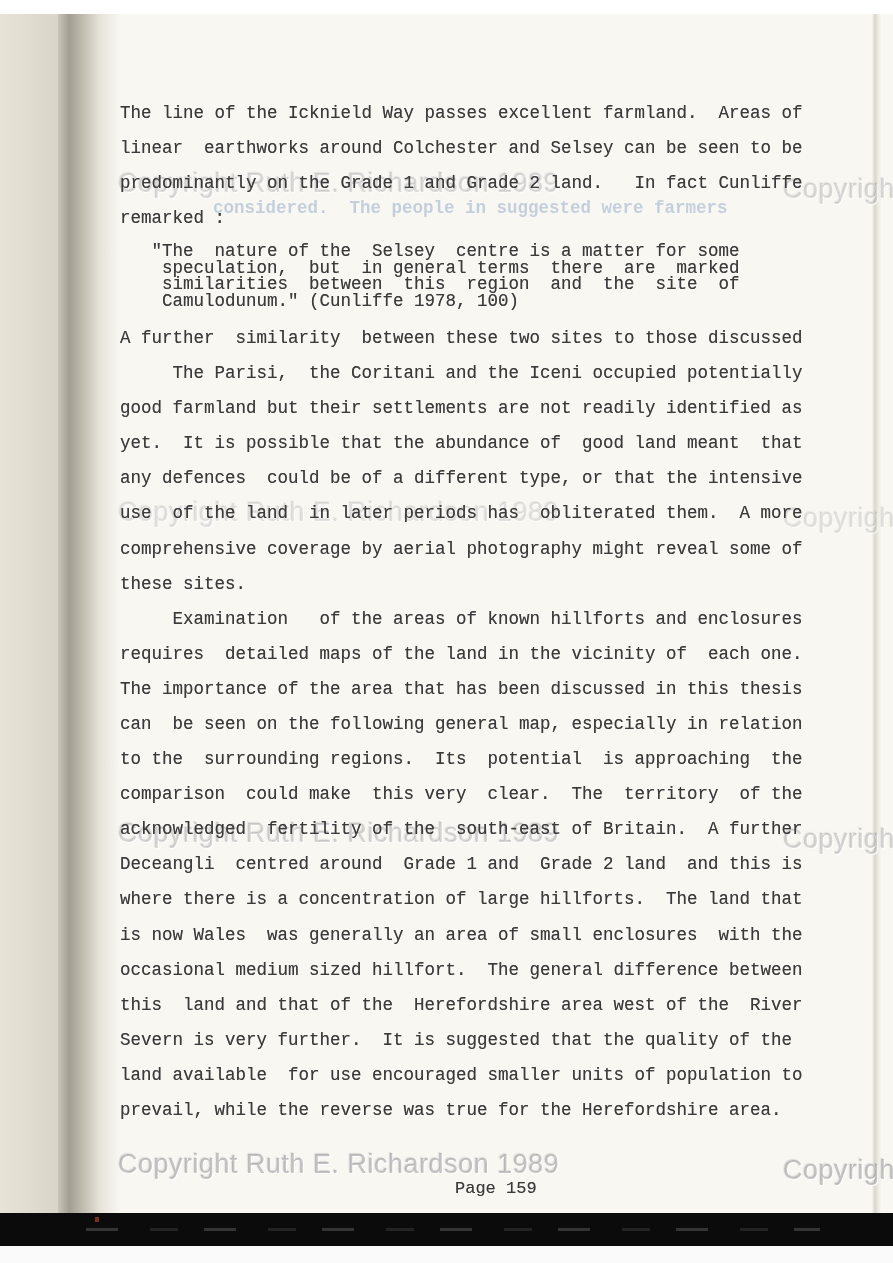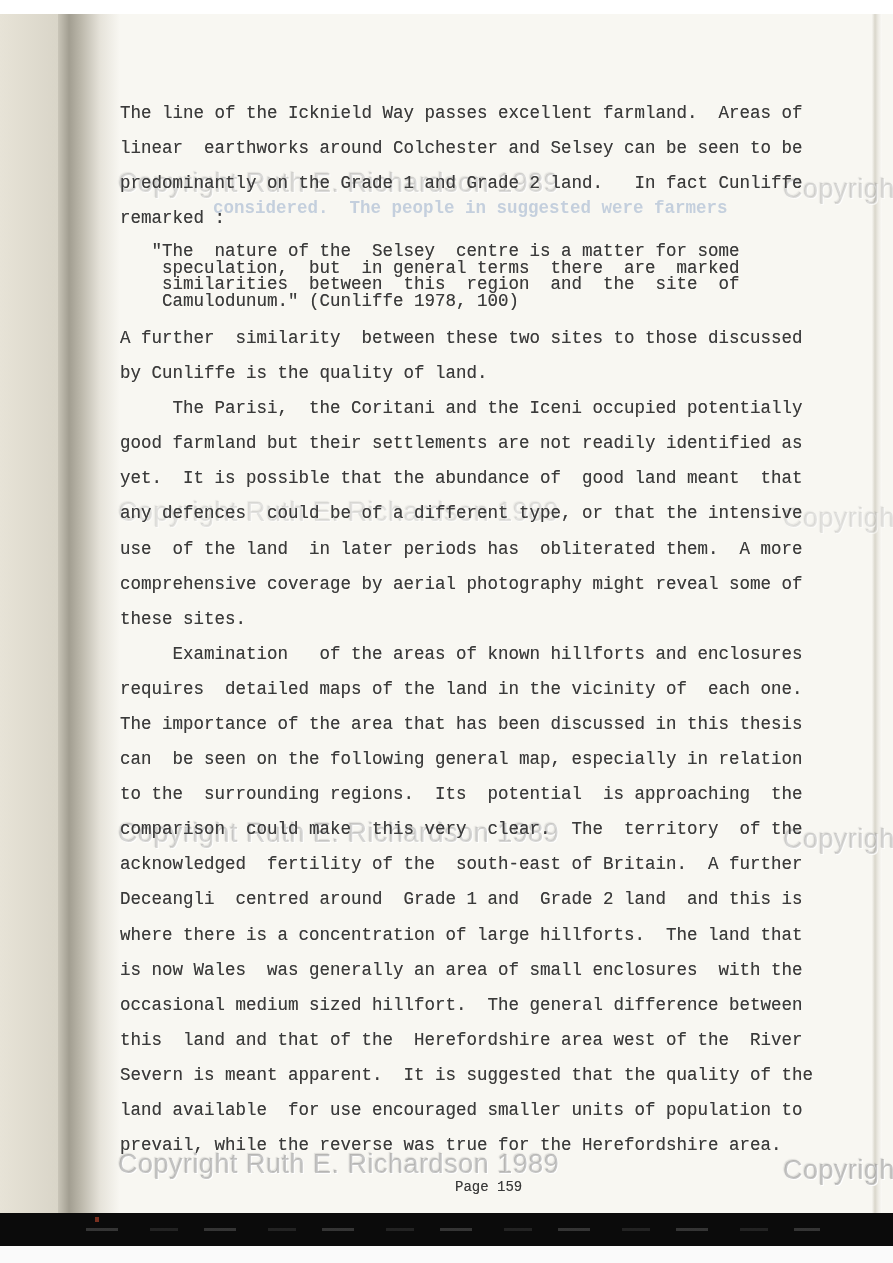--- a/index.html
+++ b/index.html
@@ -65,21 +65,21 @@
 
   
   .ghost{
     position:absolute;left:213px;top:198px;
     font-size:17.5px;font-weight:bold;white-space:pre;
     color:rgba(125,152,193,.42);
     filter:blur(.7px);
   }
   .footer{
     position:absolute;left:455px;top:1179px;
-    font-size:14px;color:#3a3a3a;white-space:pre;
+    font-size:17px;color:#3a3a3a;white-space:pre;
     text-shadow:0 0 .4px rgba(58,58,58,.55);
   }
 </style>
 </head>
 <body>
 
 <div class="scan">
 
   <div class="left-band"></div>
   <div class="fold-shadow"></div>
@@ -108,41 +108,40 @@
   <div class="text-block">
       <div class="line main">The line of the Icknield Way passes excellent farmland.  Areas of</div>
       <div class="line main">linear  earthworks around Colchester and Selsey can be seen to be</div>
       <div class="line main">predominantly on the Grade 1 and Grade 2 land.   In fact Cunliffe</div>
       <div class="line main">remarked :</div>
       <div class="line quote">   "The  nature of the  Selsey  centre is a matter for some</div>
       <div class="line quote">    speculation,  but  in general terms  there  are  marked</div>
       <div class="line quote">    similarities  between  this  region  and  the  site  of</div>
       <div class="line quote last">    Camulodunum." (Cunliffe 1978, 100)</div>
       <div class="line main">A further  similarity  between these two sites to those discussed</div>
-      <div class="line main">by Cunliffe is the quality of land.</div>
       <div class="line main">     The Parisi,  the Coritani and the Iceni occupied potentially</div>
       <div class="line main">good farmland but their settlements are not readily identified as</div>
       <div class="line main">yet.  It is possible that the abundance of  good land meant  that</div>
       <div class="line main">any defences  could be of a different type, or that the intensive</div>
       <div class="line main">use  of the land  in later periods has  obliterated them.  A more</div>
       <div class="line main">comprehensive coverage by aerial photography might reveal some of</div>
       <div class="line main">these sites.</div>
       <div class="line main">     Examination   of the areas of known hillforts and enclosures</div>
       <div class="line main">requires  detailed maps of the land in the vicinity of  each one.</div>
       <div class="line main">The importance of the area that has been discussed in this thesis</div>
       <div class="line main">can  be seen on the following general map, especially in relation</div>
       <div class="line main">to the  surrounding regions.  Its  potential  is approaching  the</div>
       <div class="line main">comparison  could make  this very  clear.  The  territory  of the</div>
       <div class="line main">acknowledged  fertility of the  south-east of Britain.  A further</div>
       <div class="line main">Deceangli  centred around  Grade 1 and  Grade 2 land  and this is</div>
       <div class="line main">where there is a concentration of large hillforts.  The land that</div>
       <div class="line main">is now Wales  was generally an area of small enclosures  with the</div>
       <div class="line main">occasional medium sized hillfort.  The general difference between</div>
       <div class="line main">this  land and that of the  Herefordshire area west of the  River</div>
-      <div class="line main">Severn is meant apparent.  It is suggested that the quality of the</div>
+      <div class="line main">Severn is very further.  It is suggested that the quality of the</div>
       <div class="line main">land available  for use encouraged smaller units of population to</div>
       <div class="line main">prevail, while the reverse was true for the Herefordshire area.</div>
     </div>
 
   <div class="footer">Page 159</div>
 
   <div class="black-bar">
     <div class="streaks"></div>
   </div>
   <div class="speck"></div>

